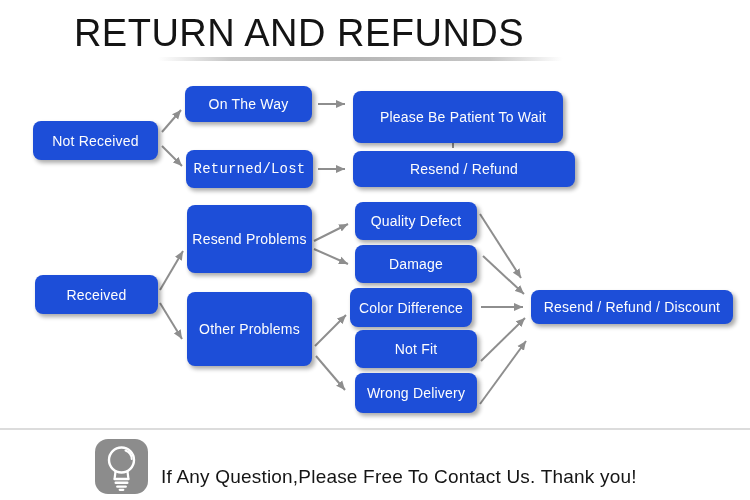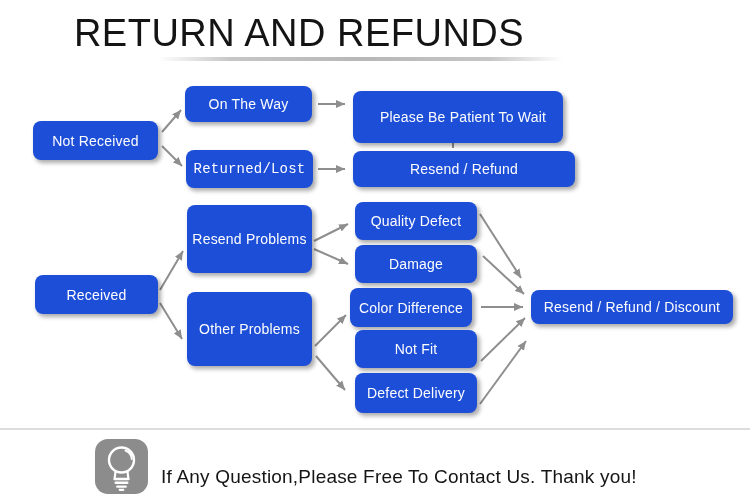--- a/index.html
+++ b/index.html
@@ -86,21 +86,21 @@
   <div class="node n2">Returned/Lost</div>
   <div class="node n3">Please Be Patient To Wait</div>
   <div class="node n4">Resend / Refund</div>
   <div class="node n5">Received</div>
   <div class="node n6">Resend Problems</div>
   <div class="node n7">Other Problems</div>
   <div class="node n9">Damage</div>
   <div class="node n8">Quality Defect</div>
   <div class="node n10">Color Difference</div>
   <div class="node n11">Not Fit</div>
-  <div class="node n12">Defect Delivery</div>
+  <div class="node n12">Wrong Delivery</div>
   <div class="node n13">Resend / Refund / Discount</div>
 
   <div class="separator"></div>
 
   <div class="footer">
     <span class="bulb">
       <svg width="53" height="55" viewBox="0 0 53 55">
         <rect x="0" y="0" width="53" height="55" rx="13" fill="#8c8c8c"></rect>
         <g stroke="#ffffff" fill="none" stroke-linecap="round">
           <circle cx="26.5" cy="21" r="12.5" stroke-width="2.4"></circle>

